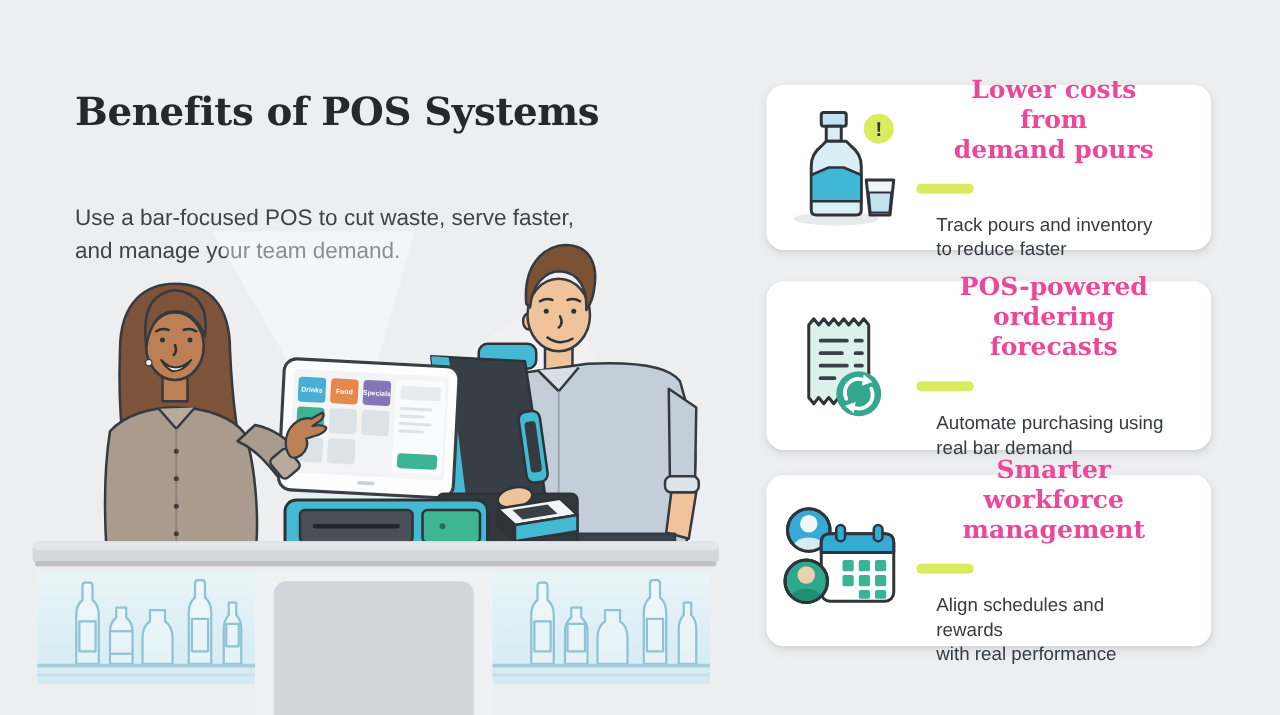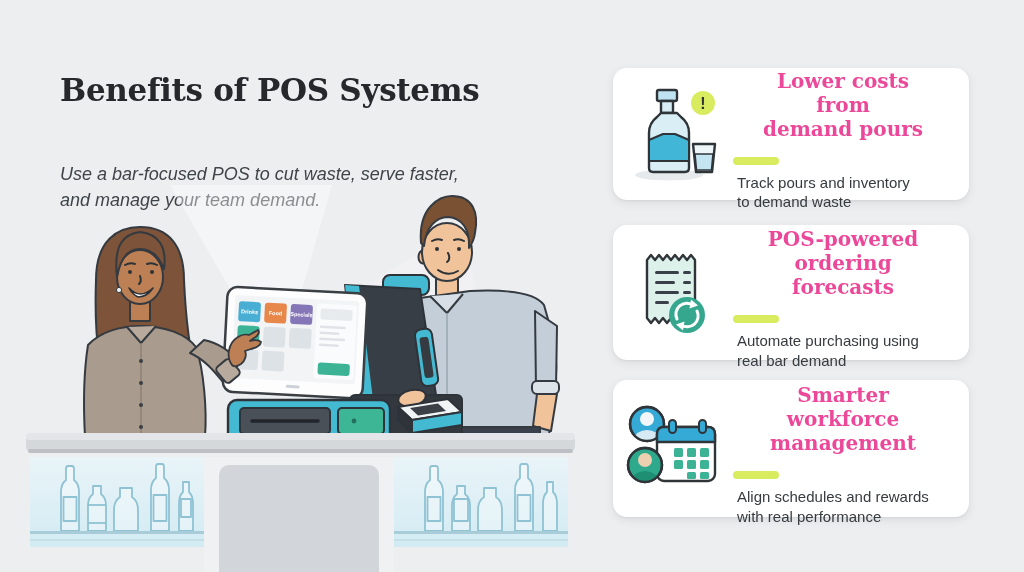--- a/index.html
+++ b/index.html
@@ -7,21 +7,21 @@
   #frame{position:absolute;inset:0;width:1024px;height:572px;background:#edeef0;border-radius:15px;}
 
   
   .title{
     position:absolute;left:60px;top:50px;width:480px;
     font-family:"DejaVu Serif",serif;font-weight:700;
     font-size:31px;line-height:1.24;color:#26282c;letter-spacing:-0.3px;
   }
   .subtitle{
     position:absolute;left:60px;top:143px;width:470px;
-    font-size:18px;line-height:1.45;color:#3f4449;font-style:italic;
+    font-size:18px;line-height:1.45;color:#3f4449;
   }
 
   
   .illustration{position:absolute;left:0;top:185px;width:590px;height:387px;}
 
   
   .card{
     position:absolute;left:613px;width:356px;background:#ffffff;
     border-radius:14px;
     box-shadow:0 3px 8px rgba(50,55,60,.10),0 1px 2px rgba(50,55,60,.06);
@@ -30,21 +30,21 @@
   .card-1{top:68px;height:132px;}
   .card-2{top:225px;height:135px;}
   .card-3{top:380px;height:137px;}
   .card-icon{width:120px;flex:0 0 120px;display:flex;justify-content:center;align-items:center;}
   .card-text{flex:1;padding-right:16px;}
   .card-title{
     margin:16px;font-family:"DejaVu Serif",serif;font-weight:700;
     font-size:20px;line-height:1.2;color:#ec4899;text-align:center;
   }
   .accent-bar{width:46px;height:8px;border-radius:4px;background:#d9ec5f;margin:9px 0 8px;}
-  .card-body{margin:4px;font-size:15px;line-height:1.3;color:#363b40;}
+  .card-body{margin:16px;font-size:15px;line-height:1.3;color:#363b40;}
 </style>
 </head>
 <body>
 
 <div id="frame">
 
   <h1 class="title"><span>Benefits of POS Systems</span><br></h1>
   <p class="subtitle"><span>Use a bar-focused POS to cut waste, serve faster,</span><br><span>and manage your team demand.</span></p>
 
   <svg class="illustration" viewBox="0 0 590 387">
@@ -221,21 +221,21 @@
           <path d="M36,31 L32,35 Q24,41 24,51 L24,86 Q24,90 28,90 L60,90 Q64,90 64,86 L64,51 Q64,41 56,35 L52,31 Z" fill="#d9eef5"></path>
           <path d="M24,58 L38,52 H50 L64,58 V79 H24 Z" fill="#41b6d6" stroke-width="2"></path>
         </g>
         <circle cx="78" cy="21" r="12" fill="#d9ec5f"></circle>
         <text x="78" y="27" text-anchor="middle" font-family="Liberation Sans, sans-serif" font-size="16" font-weight="bold" fill="#2f3439">!</text>
       </svg>
     </div>
     <div class="card-text">
       <h3 class="card-title"><span>Lower costs from</span><br><span>demand pours</span></h3>
       <div class="accent-bar"></div>
-      <p class="card-body"><span>Track pours and inventory</span><br><span>to demand waste</span></p>
+      <p class="card-body"><span>Track pours and inventory</span><br><span>to reduce faster</span></p>
     </div>
   </div>
 
   <div class="card card-2">
     <div class="card-icon">
       <svg width="96" height="104" viewBox="0 0 96 104">
         <path d="M22,19 L26,14 L30,19 L34,14 L38,19 L42,14 L46,19 L50,14 L54,19 L58,14 L62,19 L66,14 L70,19 L70,77 L66,82 L62,77 L58,82 L54,77 L50,82 L46,77 L42,82 L38,77 L34,82 L30,77 L26,82 L22,77 Z" fill="#dcf1ea" stroke="#2f3439" stroke-width="2.4" stroke-linejoin="round"></path>
         <g fill="#39404a">
           <rect x="30" y="30" width="24" height="3" rx="1.5"></rect>
             <rect x="58" y="30" width="8" height="3" rx="1.5"></rect>

